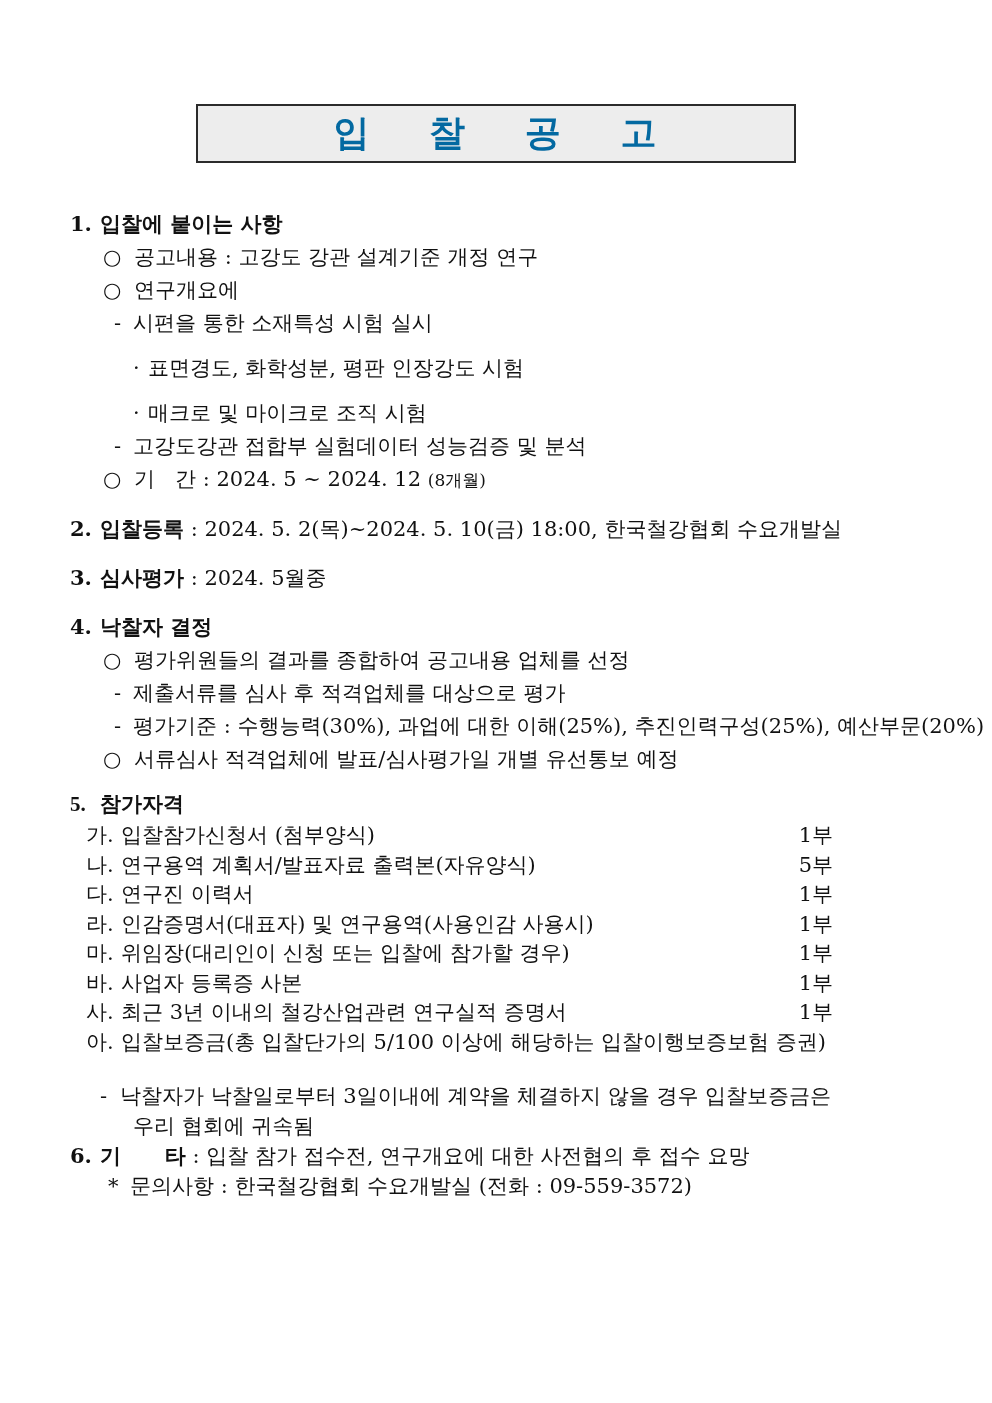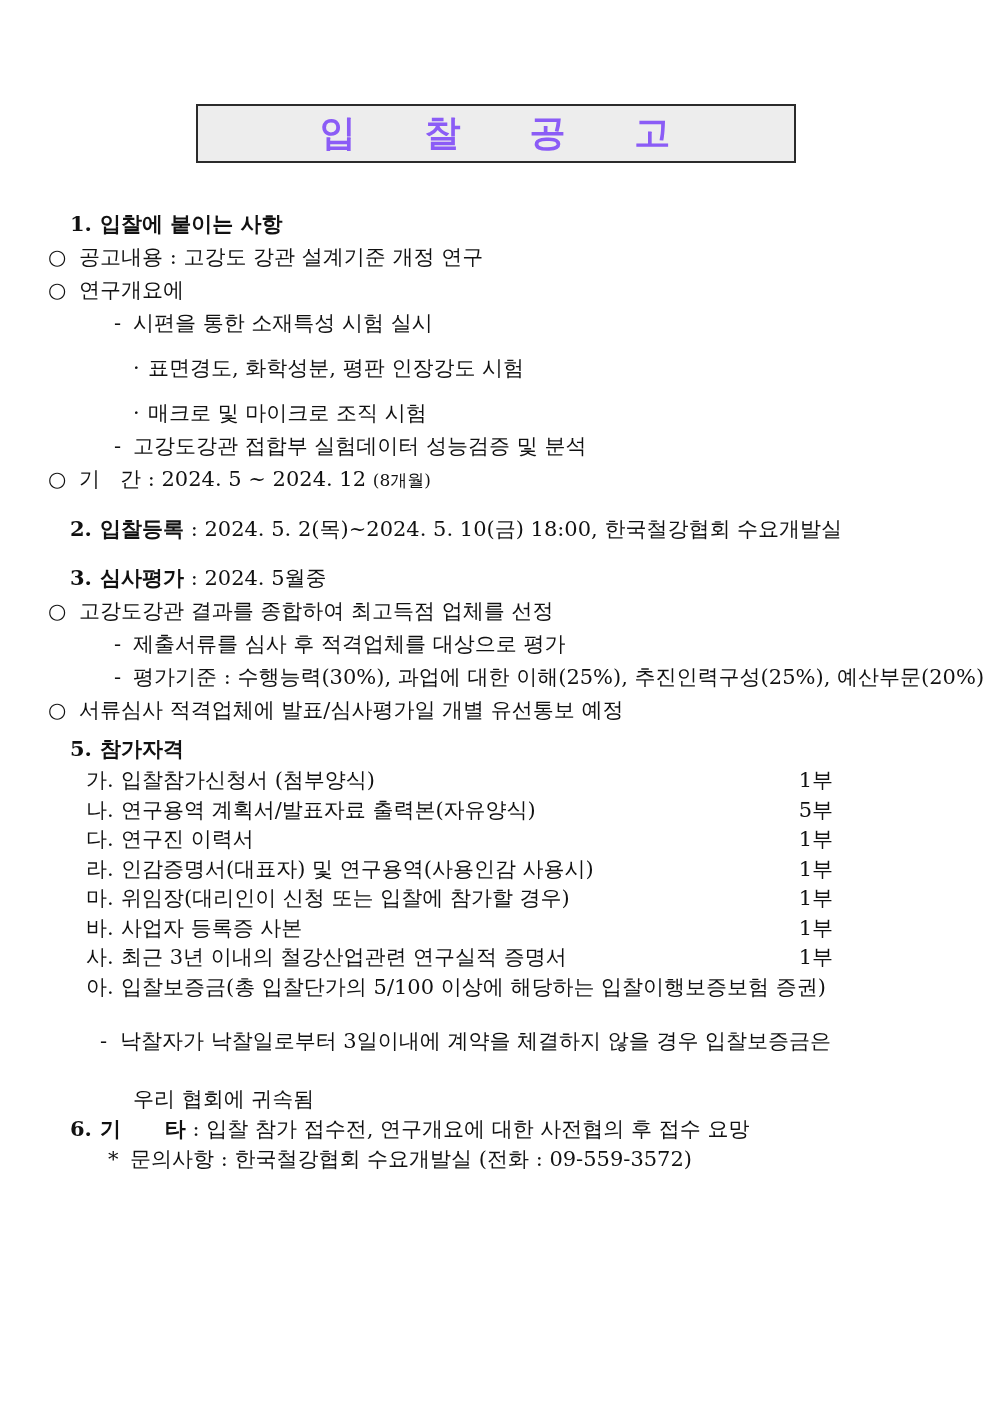--- a/index.html
+++ b/index.html
@@ -26,88 +26,88 @@
     border: 2px solid #2b2b2b;
     display: flex;
     align-items: center;
     justify-content: center;
   }
   .title-text {
     font-size: 36px;
     font-weight: bold;
     word-spacing: 1.2em;
     letter-spacing: 2px;
-    color: #8b5cf6;
+    color: #0369a1;
     white-space: pre;
-    font-family: Liberation Mono, monospace;
   }
   .doc-body {
     margin-top: 44px;
   }
   .line {
     line-height: 33px;
     white-space: pre-wrap;
   }
   .line.tight { line-height: 29.5px; }
   .bold { font-weight: bold; }
   .small { font-size: 17px; }
   .num {
     display: inline-block;
     width: 30px;
     font-weight: bold;
   }
   .marker { display: inline-block; }
 
   
   .k-h    { margin-left: 70px; }
-  .k-circle { margin-left: 48px; }
+  .k-circle { margin-left: 103px; }
   .k-circle .marker { width: 31px; }
   .k-dash { margin-left: 114px; }
   .k-dash .marker { width: 19px; }
   .k-dot  { margin-left: 133px; margin-top: 12px; }
   .k-dot .marker { width: 15px; }
   .k-dash2 { margin-left: 100px; margin-top: 25px; }
   .k-dash2 .marker { width: 20px; }
-  .k-cont { margin-left: 133px; margin-top: 28px; }
+  .k-cont { margin-left: 133px; }
   .k-note { margin-left: 108px; }
   .k-note .marker { width: 22px; }
 
   .k-item {
     margin-left: 86px;
     margin-right: 159px;
     display: flex;
   }
   .k-item .marker { width: 35px; flex: none; }
   .k-item .itext { flex: 1; }
   .k-item .count { flex: none; }
 
   
   .gap-xl { }
   .gap-l  { margin-top: 15px; }
-  .gap-s  { margin-top: 5px; }
+  .gap-s  { margin-top: 12px; font-family: Liberation Serif, serif; }
 </style>
 </head>
 <body>
 
 <div class="page">
   <div class="title-box">
     <span class="title-text">입 찰 공 고</span>
   </div>
   <div class="doc-body" id="doc-body">
       <div class="line k-h gap-xl"><span class="num bold">1.</span><span class="bold">입찰에 붙이는 사항</span></div>
       <div class="line k-circle"><span class="marker">○</span><span>공고내용 : 고강도 강관 설계기준 개정 연구</span></div>
       <div class="line k-circle"><span class="marker">○</span><span>연구개요에</span></div>
       <div class="line k-dash"><span class="marker">-</span><span>시편을 통한 소재특성 시험 실시</span></div>
       <div class="line k-dot"><span class="marker">·</span><span>표면경도, 화학성분, 평판 인장강도 시험</span></div>
       <div class="line k-dot"><span class="marker">·</span><span>매크로 및 마이크로 조직 시험</span></div>
       <div class="line k-dash"><span class="marker">-</span><span>고강도강관 접합부 실험데이터 성능검증 및 분석</span></div>
       <div class="line k-circle"><span class="marker">○</span><span>기   간 : 2024. 5 ~ 2024. 12 </span><span class="small">(8개월)</span></div>
       <div class="line k-h gap-l"><span class="num bold">2.</span><span class="bold">입찰등록</span><span> : 2024. 5. 2(목)~2024. 5. 10(금) 18:00, 한국철강협회 수요개발실</span></div>
       <div class="line k-h gap-l"><span class="num bold">3.</span><span class="bold">심사평가</span><span> : 2024. 5월중</span></div>
-      <div class="line k-circle"><span class="marker">○</span><span>고강도강관 결과를 종합하여 최고득점 업체를 선정</span></div>
+      <div class="line k-h gap-l"><span class="num bold">4.</span><span class="bold">낙찰자 결정</span></div>
+      <div class="line k-circle"><span class="marker">○</span><span>평가위원들의 결과를 종합하여 공고내용 업체를 선정</span></div>
       <div class="line k-dash"><span class="marker">-</span><span>제출서류를 심사 후 적격업체를 대상으로 평가</span></div>
       <div class="line k-dash"><span class="marker">-</span><span>평가기준 : 수행능력(30%), 과업에 대한 이해(25%), 추진인력구성(25%), 예산부문(20%)</span></div>
       <div class="line k-circle"><span class="marker">○</span><span>서류심사 적격업체에 발표/심사평가일 개별 유선통보 예정</span></div>
       <div class="line k-h gap-s"><span class="num bold">5.</span><span class="bold">참가자격</span></div>
       <div class="line k-item tight"><span class="marker">가.</span><span class="itext">입찰참가신청서 (첨부양식)</span><span class="count">1부</span></div>
       <div class="line k-item tight"><span class="marker">나.</span><span class="itext">연구용역 계획서/발표자료 출력본(자유양식)</span><span class="count">5부</span></div>
       <div class="line k-item tight"><span class="marker">다.</span><span class="itext">연구진 이력서</span><span class="count">1부</span></div>
       <div class="line k-item tight"><span class="marker">라.</span><span class="itext">인감증명서(대표자) 및 연구용역(사용인감 사용시)</span><span class="count">1부</span></div>
       <div class="line k-item tight"><span class="marker">마.</span><span class="itext">위임장(대리인이 신청 또는 입찰에 참가할 경우)</span><span class="count">1부</span></div>
       <div class="line k-item tight"><span class="marker">바.</span><span class="itext">사업자 등록증 사본</span><span class="count">1부</span></div>

